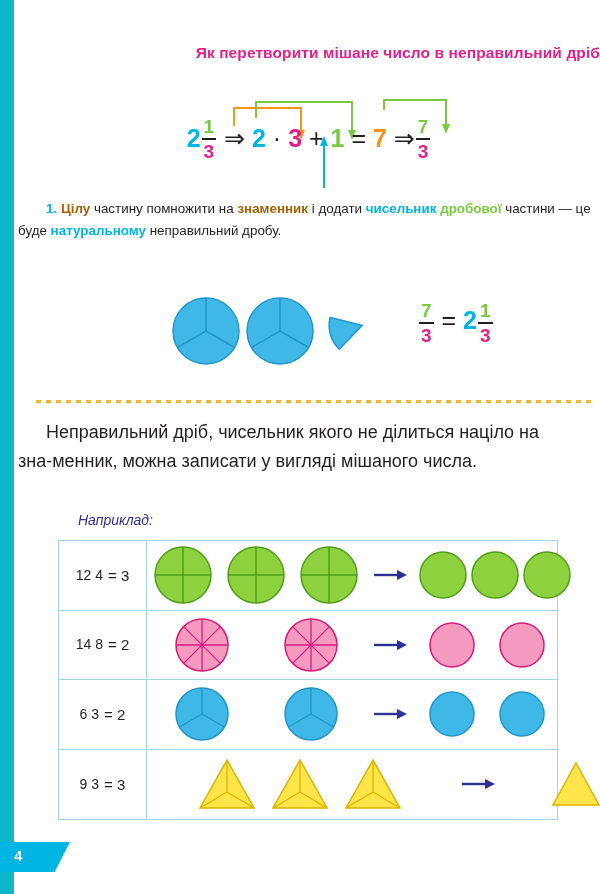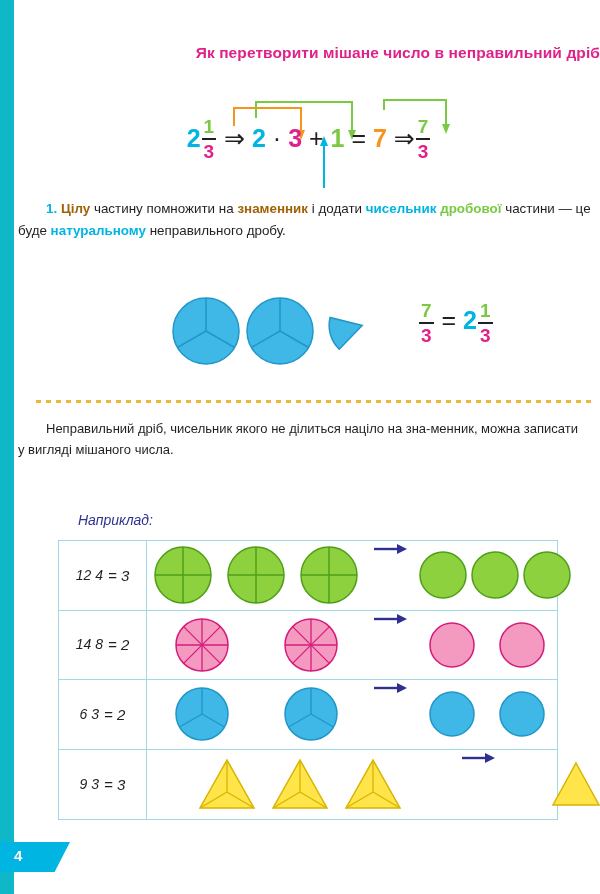--- a/index.html
+++ b/index.html
@@ -66,35 +66,35 @@
   .pies-area{position:absolute;left:0;top:294px;width:582px;height:82px;}
   .eq-frac{position:absolute;left:400px;top:6px;font-size:25px;}
 
   
   .dotted{
     position:absolute;left:18px;top:400px;width:560px;height:3px;
     background-image:repeating-linear-gradient(to right,#e8b93a 0 5px,transparent 5px 10px);
   }
 
   
-  .body-text{position:absolute;left:0;top:418px;width:560px;font-size:13px;line-height:1.62;}
+  .body-text{position:absolute;left:0;top:418px;width:560px;font-size:18px;line-height:1.62;}
   .body-text p{margin:0;text-indent:28px;}
   .example-label{
     position:absolute;left:60px;top:512px;
     font-size:14px;font-style:italic;font-weight:normal;color:#2e3192;
   }
 
   
   .tbl{
     position:absolute;left:40px;top:540px;width:500px;height:280px;
     border:1px solid #9fd9e8;box-sizing:border-box;
   }
   .tbl-row{
     position:relative;height:69.5px;border-bottom:1px solid #9fd9e8;box-sizing:border-box;
-    display:flex;align-items:flex-start;font-style:italic;
+    display:flex;align-items:center;
   }
   .tbl-row:last-child{border-bottom:none;gap:44px;}
   .cell-frac{
     width:88px;flex:0 0 88px;display:flex;align-items:center;justify-content:center;
     border-right:1px solid #9fd9e8;height:100%;box-sizing:border-box;font-size:15px;
   }
   .cell-left{flex:0 0 218px;display:flex;align-items:center;justify-content:space-around;height:100%;}
   .cell-arrow{flex:0 0 52px;display:flex;align-items:center;justify-content:center;}
   .cell-right{flex:1;display:flex;align-items:center;justify-content:space-around;height:100%;}
   .mini-frac{display:inline-block;text-align:center;line-height:1.05;font-size:14px;}
@@ -150,21 +150,21 @@
       <span class="op">=</span>
       <span class="num7">7</span>
       <span class="op">⇒</span><span class="frac"><span class="f-top num7b">7</span><span class="f-bar"></span><span class="f-bot num3d">3</span></span>
     </div>
   </div>
 
   <div class="rules">
     <p>
       <span class="c-cyan">1.</span>
       <span class="c-orange">Цілу</span><span> частину помножити на </span><span class="c-orange">знаменник</span><span> і додати </span><span class="c-cyan">чисельник</span>
-      <span class="c-green">дробової</span><span> частини — це буде </span><span class="c-cyan">натуральному</span><span> неправильного дробу.</span>
+      <span class="c-green">дробової</span><span> частини — це буде </span><span class="c-cyan">натуральному</span><span> неправильний дробу.</span>
     </p>
   </div>
 
   <div class="pies-area">
     <svg width="360" height="82" viewBox="0 0 360 82">
       <g>
         <circle cx="188" cy="37" r="33" fill="#3fb8e8" stroke="#2196c7" stroke-width="1.5"></circle>
         <line x1="188" y1="37" x2="188" y2="4" stroke="#2196c7" stroke-width="1.5"></line>
         <line x1="188" y1="37" x2="216.6" y2="53.5" stroke="#2196c7" stroke-width="1.5"></line>
         <line x1="188" y1="37" x2="159.4" y2="53.5" stroke="#2196c7" stroke-width="1.5"></line>

